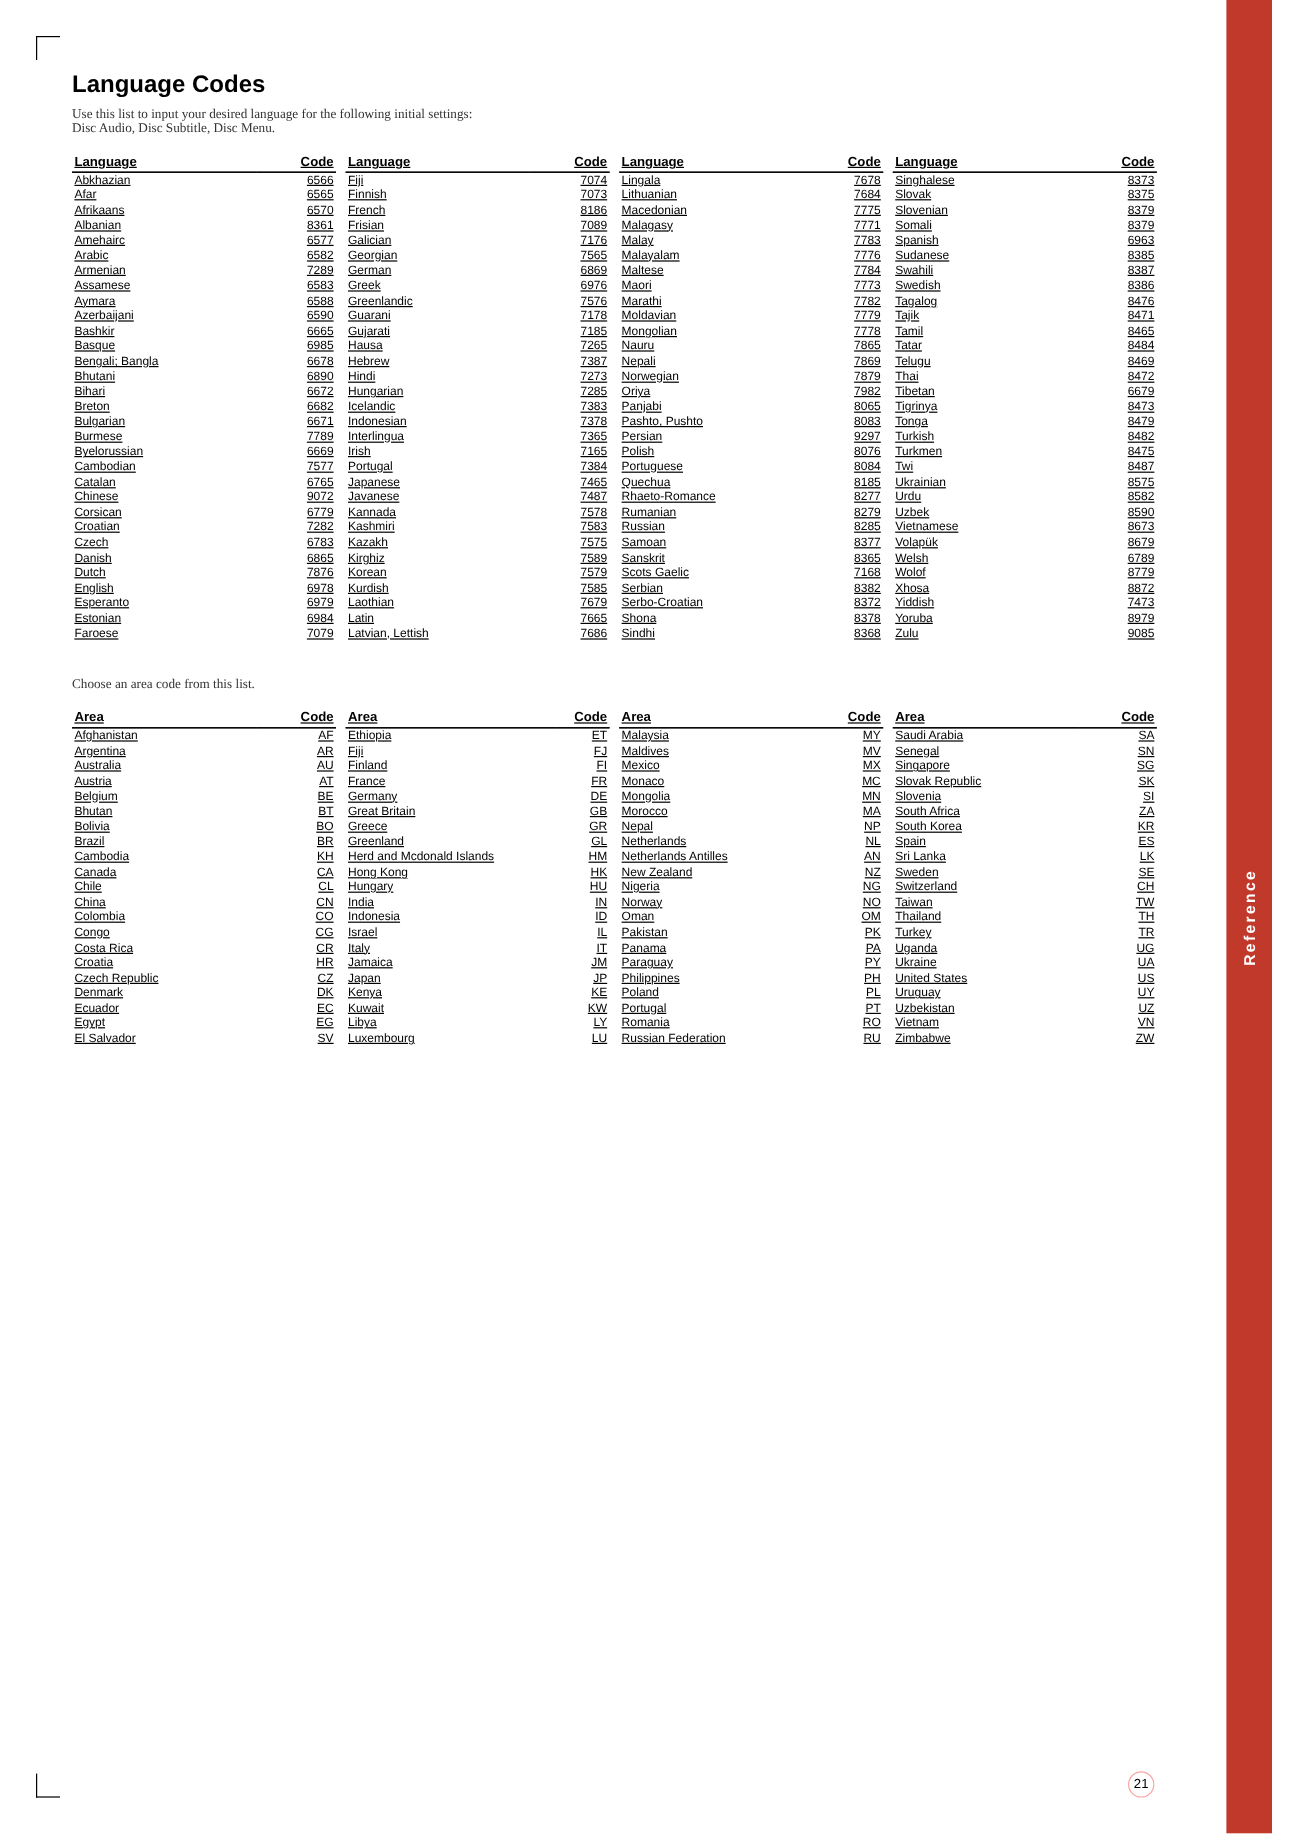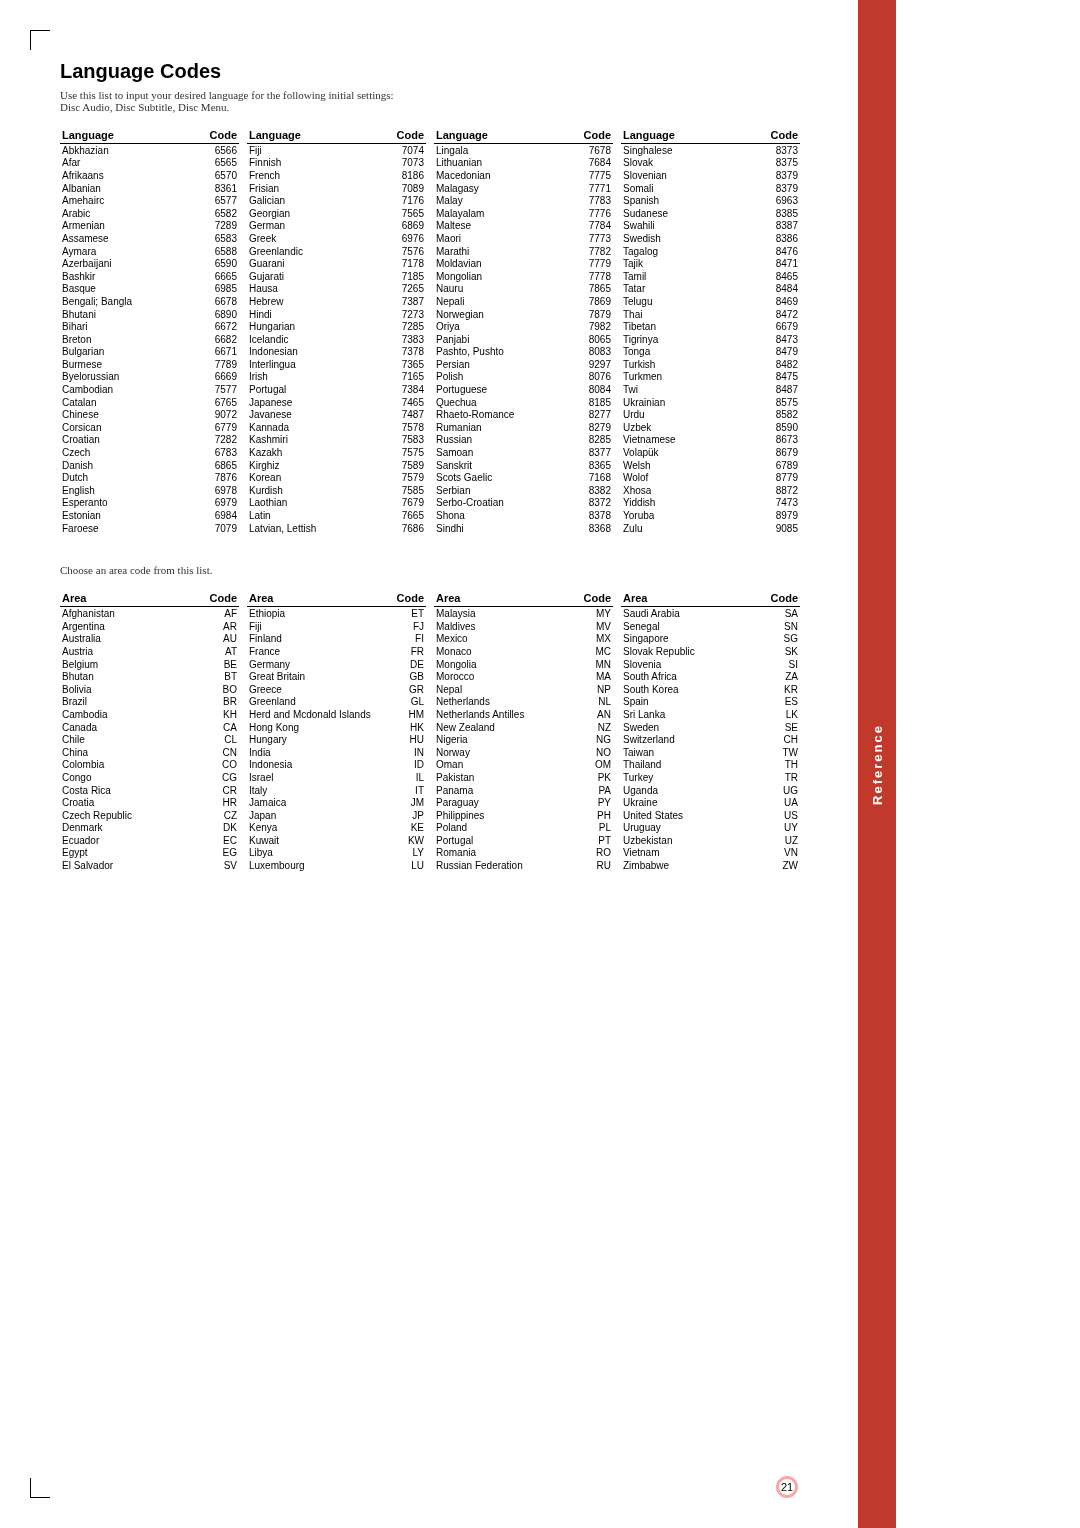--- a/index.html
+++ b/index.html
@@ -7,21 +7,21 @@
       font-family: Arial, Helvetica, sans-serif;
       font-size: 11px;
       background: #fff;
       color: #000;
       width: 1080px;
       min-height: 1528px;
       position: relative;
     }
     .page {
       display: flex;
-      width: 896px;
+      width: 1060px;
       min-height: 1528px;
     }
     .sidebar {
       width: 38px;
       background: #c0392b;
       display: flex;
       align-items: center;
       justify-content: center;
       flex-shrink: 0;
     }
@@ -48,20 +48,21 @@
       font-size: 11px;
       margin-bottom: 14px;
       color: #333;
       font-family: Liberation Serif, serif;
     }
     .table-wrapper {
       display: grid;
       grid-template-columns: 1fr 1fr 1fr 1fr;
       gap: 0;
       margin-bottom: 30px;
+      text-decoration: underline;
     }
     .table-col {
       padding: 0 8px 0 0;
     }
     .table-col table {
       width: 100%;
       border-collapse: collapse;
     }
     .table-col table th {
       font-weight: bold;
@@ -80,21 +81,21 @@
       margin-top: 16px;
     }
     .td-code {
       text-align: right;
     }
     .page-number {
       position: absolute;
       bottom: 30px;
       right: 60px;
       font-size: 11px;
-      border: 3px solid #fca5a5;
+      border: 1px solid #fca5a5;
       border-radius: 50%;
       width: 22px;
       height: 22px;
       display: flex;
       align-items: center;
       justify-content: center;
     }
     .corner-mark-tl {
       position: absolute;
       top: 30px;

